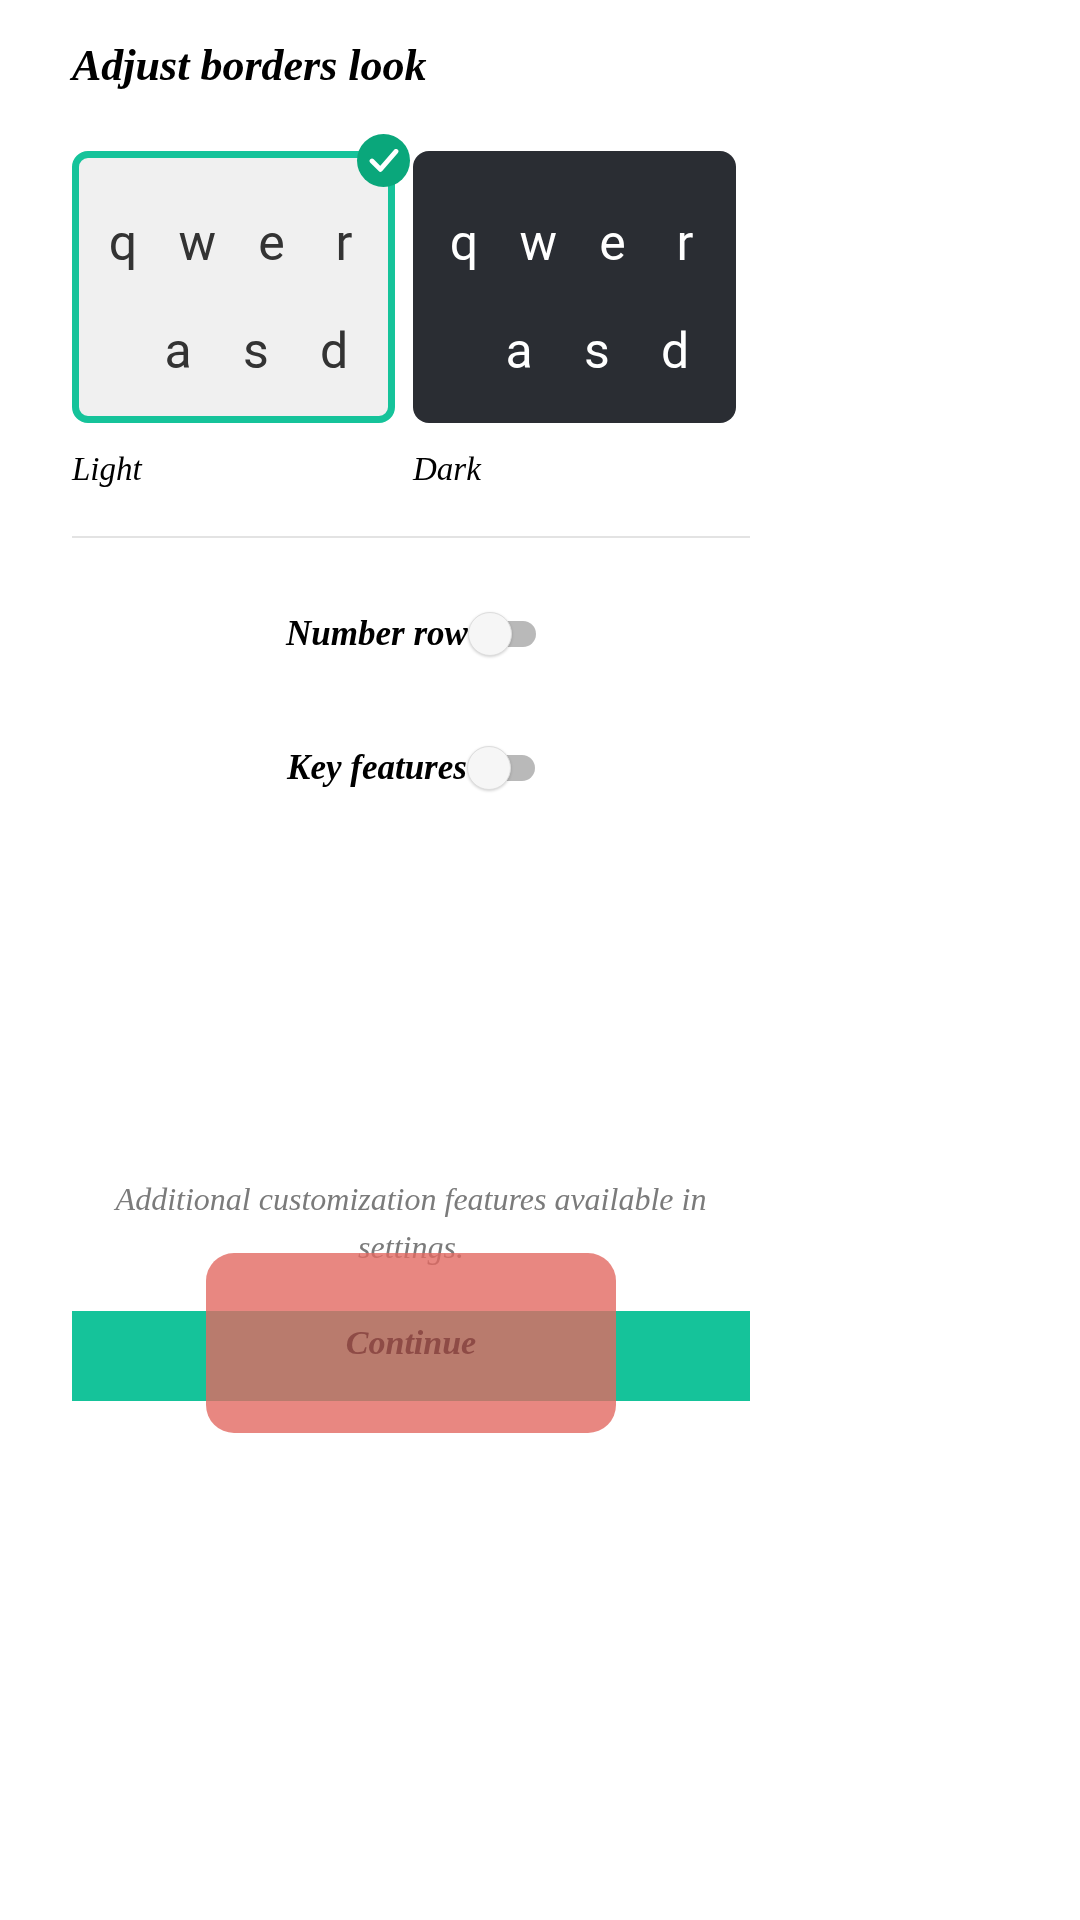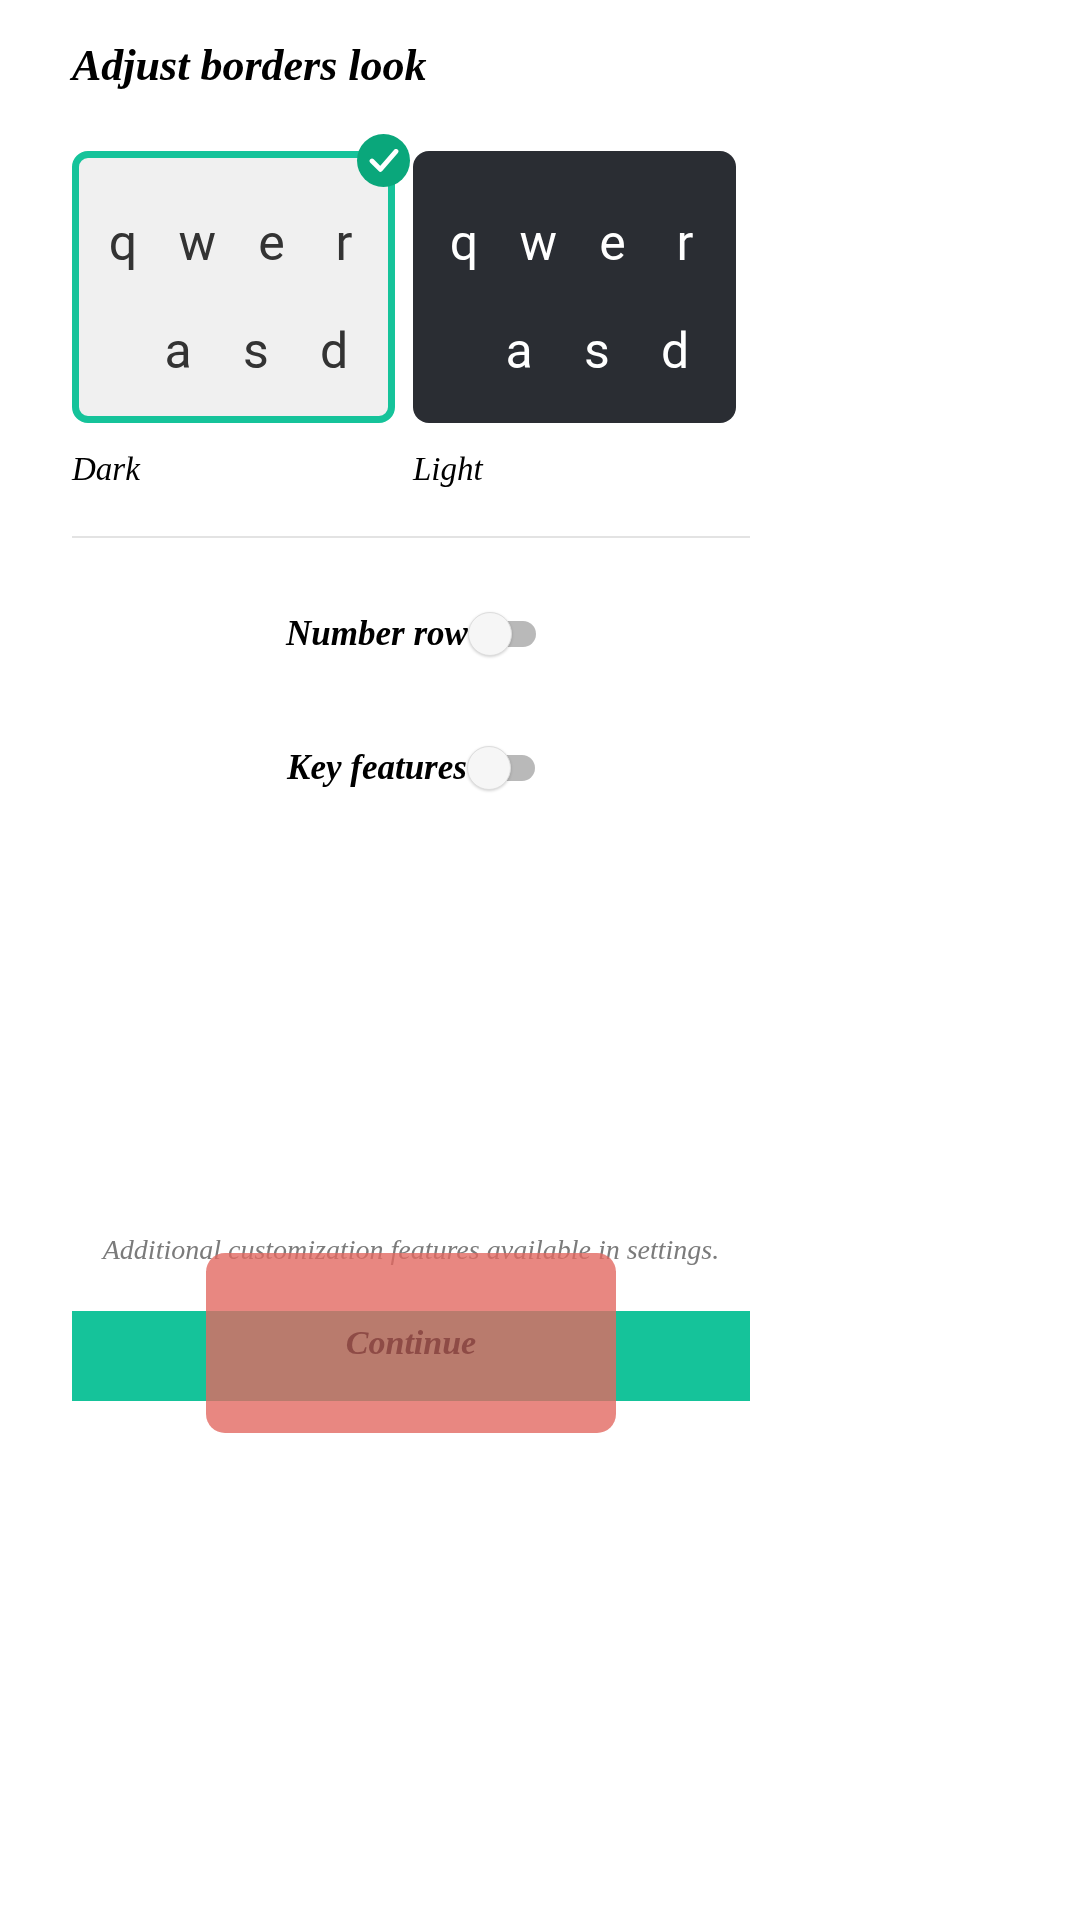--- a/index.html
+++ b/index.html
@@ -138,42 +138,42 @@
       box-shadow: 0 1px 3px rgba(0,0,0,0.18);
     }
     .footer {
       position: absolute;
       left: 72px;
       right: 72px;
       bottom: 56px;
       text-align: center;
     }
     .footer-text {
-      font-size: 28px;
+      font-size: 32px;
       font-style: italic;
       color: #7b7b7b;
       line-height: 1.5;
       margin-bottom: 40px;
     }
     .continue-btn {
       width: 100%;
       height: 90px;
       background: #15c39a;
       border: none;
       cursor: pointer;
     }
     .overlay-touch {
       position: absolute;
       left: 50%;
       transform: translateX(-50%);
       bottom: -28px;
       width: 410px;
       height: 180px;
       background: rgba(226, 105, 98, 0.80);
-      border-radius: 19px;
+      border-radius: 28px;
       display: flex;
       align-items: center;
       justify-content: center;
       pointer-events: none;
     }
     .continue-text {
       font-size: 34px;
       font-weight: bold;
       font-style: italic;
       color: #8e4b46;
@@ -213,22 +213,22 @@
     </div>
     <div class="key-row second">
       <span class="key">a</span>
       <span class="key">s</span>
       <span class="key">d</span>
     </div>
   </div>
 </div>
 
 <div class="labels-row">
+  <div class="theme-label">Light</div>
   <div class="theme-label">Dark</div>
-  <div class="theme-label">Light</div>
 </div>
 
 <hr class="divider">
 
 <div class="setting-row">
   <div class="setting-label">Number row</div>
   <div class="toggle">
     <div class="toggle-track"></div>
     <div class="toggle-thumb"></div>
   </div>

